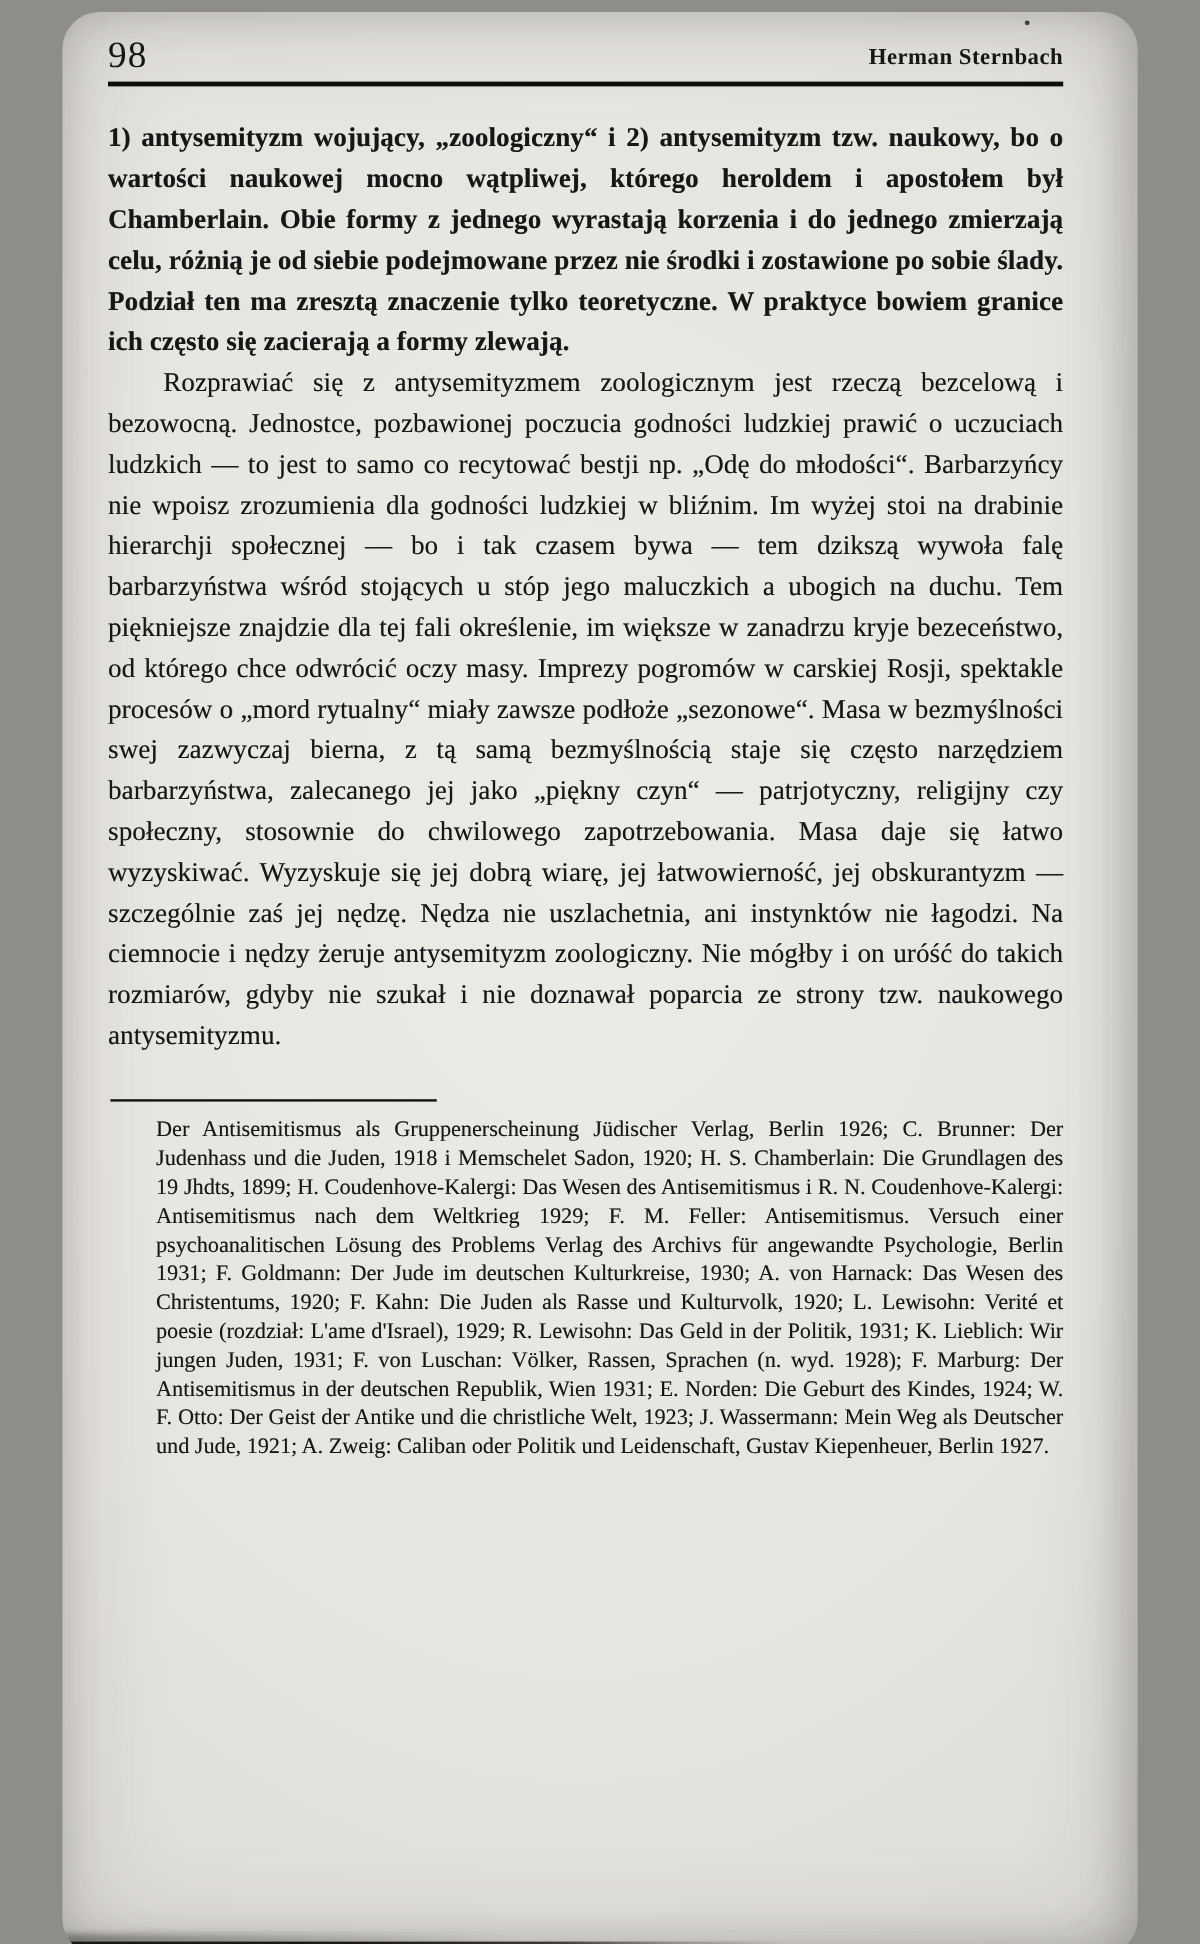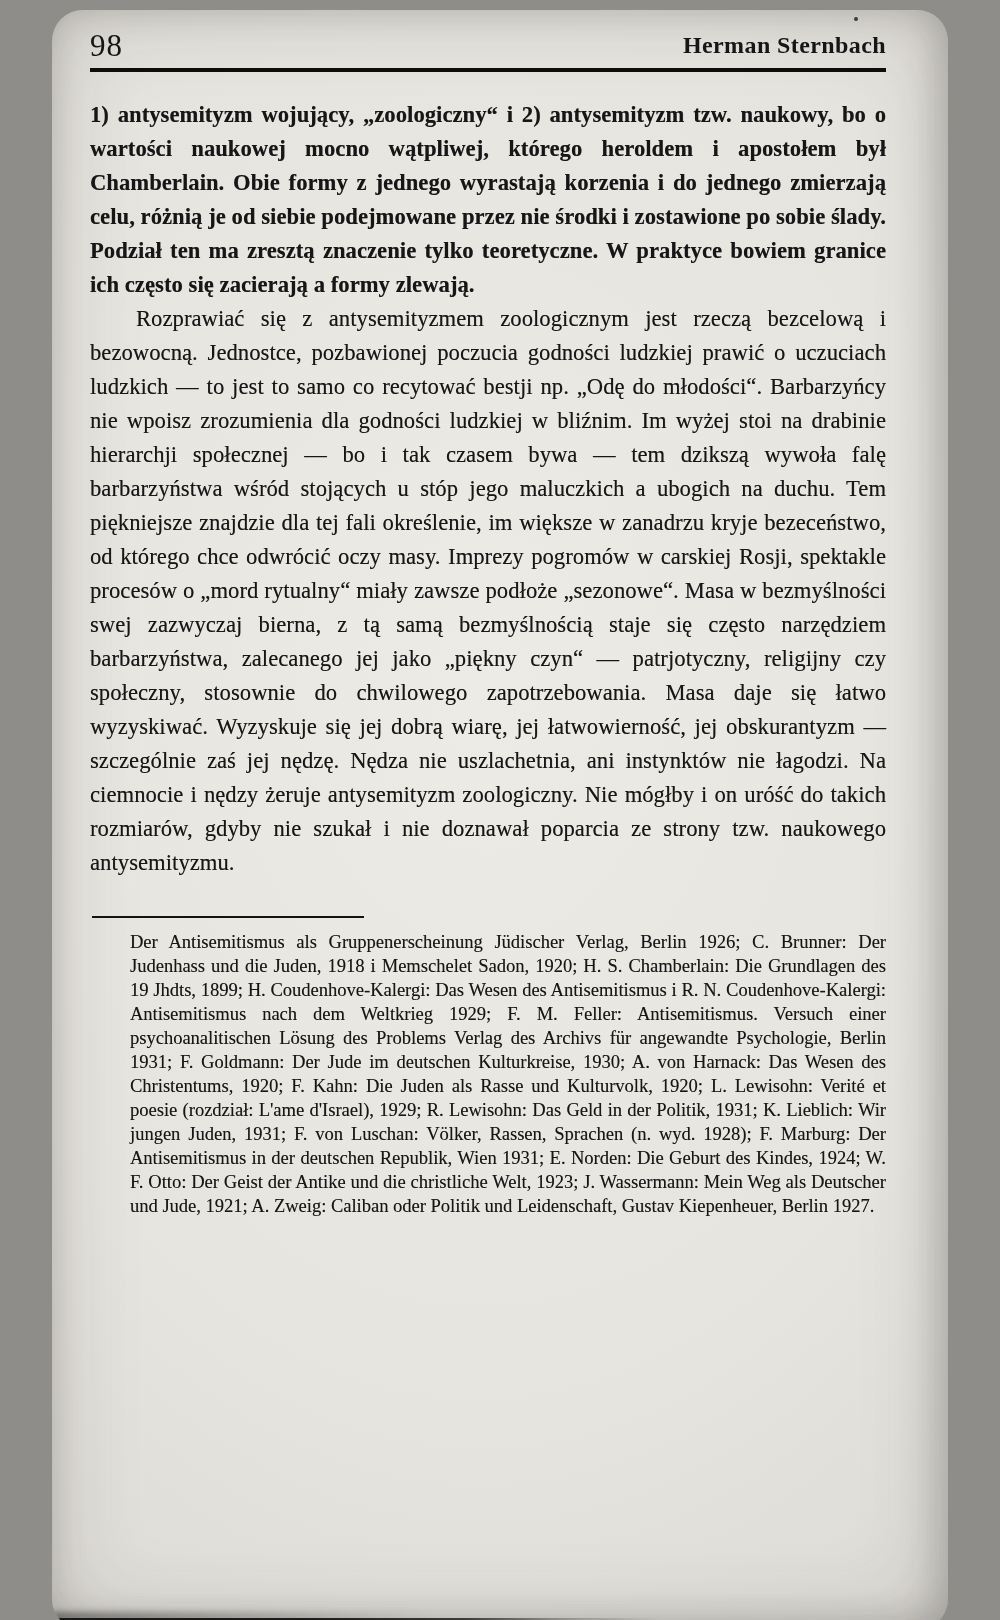--- a/index.html
+++ b/index.html
@@ -13,21 +13,21 @@
                 inset -14px 0 36px rgba(50,48,44,0.15),
                 inset 0 -12px 34px rgba(50,48,44,0.12);
     color:#161616;
     font-family:"Liberation Serif","DejaVu Serif",serif;
     padding:20px 62px 0 38px;
     overflow:hidden;
     border-radius:31px;
   }
   .page-header { display:flex; justify-content:space-between; align-items:flex-end; }
   .page-number { font-size:31px; line-height:1; letter-spacing:1px; }
-  .author { font-size:24px; font-weight:bold; letter-spacing:0.4px; padding-bottom:2px; }
+  .author { font-size:19px; font-weight:bold; letter-spacing:0.4px; padding-bottom:2px; }
   .header-rule { height:4px; background:#0d0d0b; margin-top:7px; }
   .body-text {
     margin-top:26px;
     font-size:22.5px; line-height:34px;
     text-align:justify;
     letter-spacing:0.1px;
     text-shadow:0.25px 0 0 rgba(20,20,20,0.5);
     hyphens:auto; -webkit-hyphens:auto;
   }
   .para-first { text-indent:0;font-weight:bold; }

